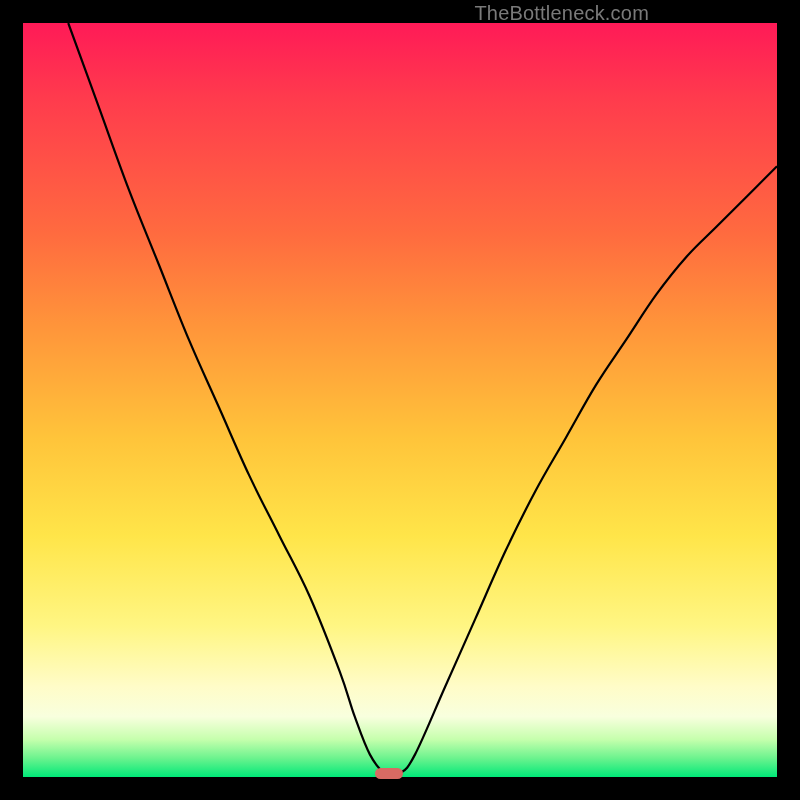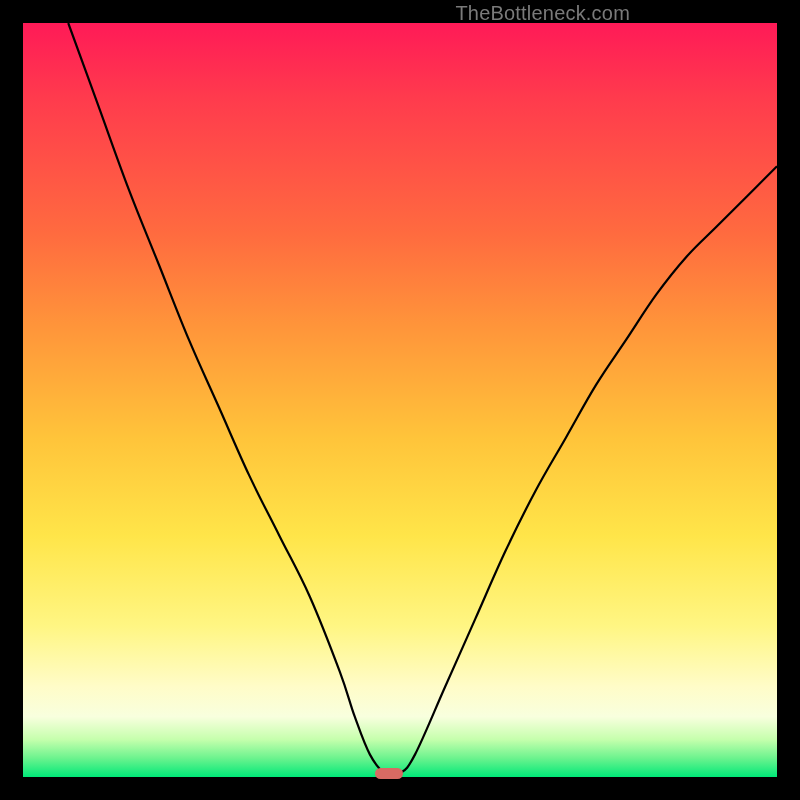--- a/index.html
+++ b/index.html
@@ -9,20 +9,21 @@
     height: 800px;
     overflow: hidden;
     background: #000;
     font-family: Arial, Helvetica, sans-serif;
   }
   .frame {
     position: relative;
     width: 640px;
     height: 800px;
     background: #000;
+    padding-left: 19px;
   }
   .plot {
     position: absolute;
     left: 23px;
     top: 23px;
     width: 754px;
     height: 754px;
     
     background: linear-gradient(to bottom,
       #ff1a57 0%,

